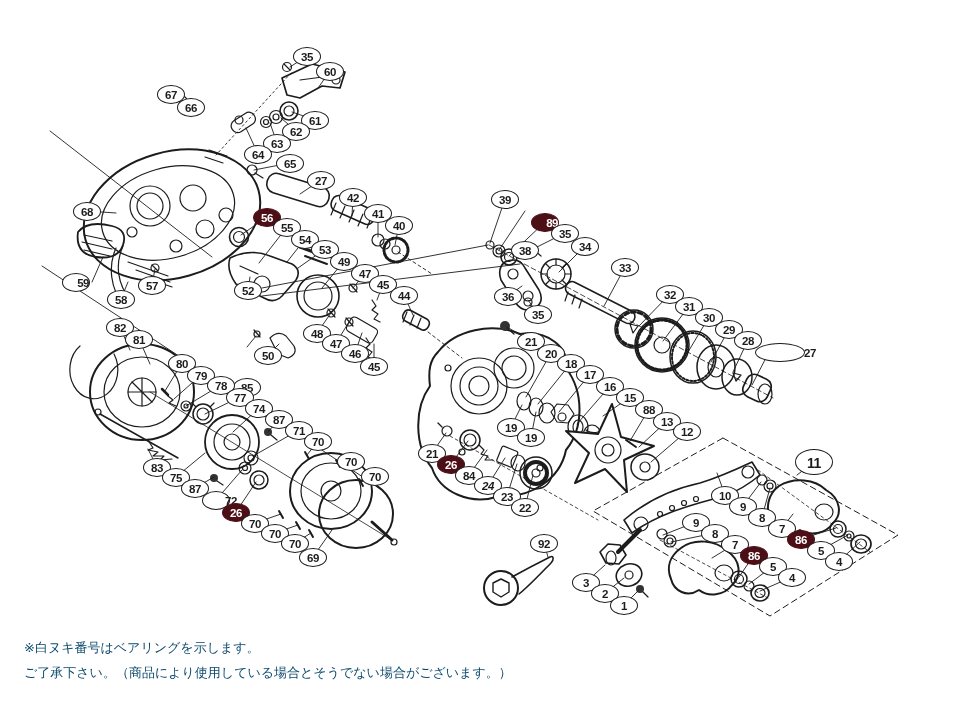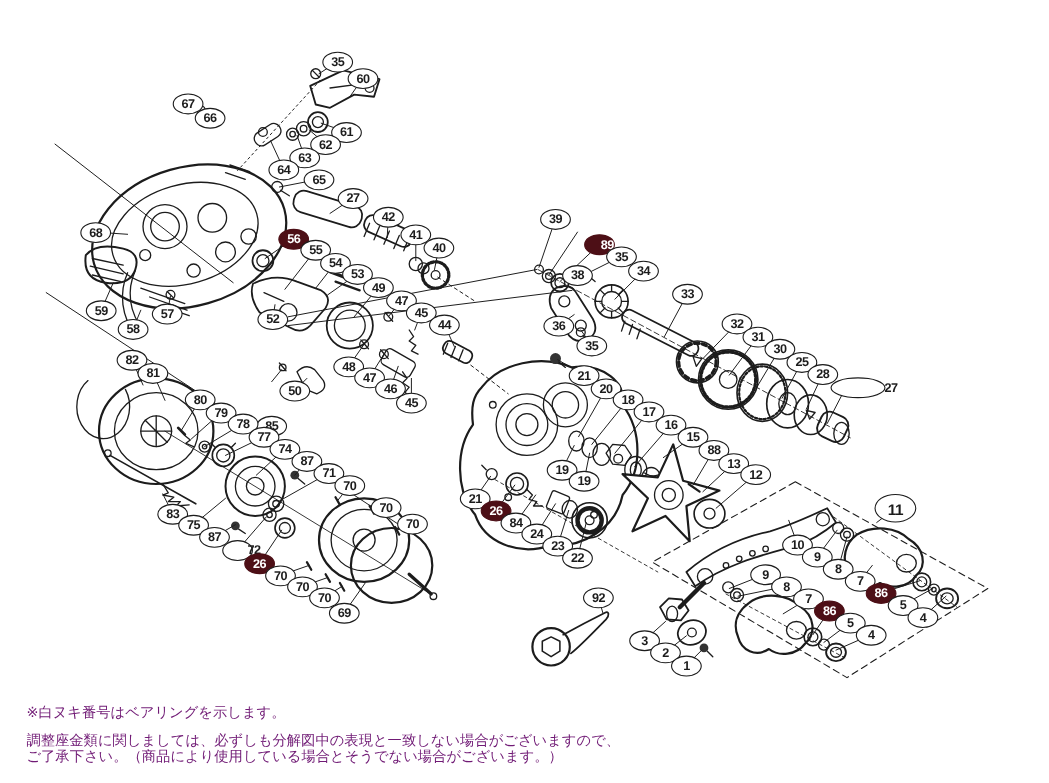--- a/index.html
+++ b/index.html
@@ -6,21 +6,21 @@
   #stage{position:relative;width:954px;height:712px;background:#ffffff;overflow:hidden;
          font-family:"Liberation Sans","DejaVu Sans",sans-serif;}
   #art{position:absolute;left:0;top:0;}
   .callout{position:absolute;width:28px;height:19px;border:1.4px solid #1c1c1c;border-radius:50%;
            background:#ffffff;color:#1c1c1c;font-size:11.5px;font-weight:bold;line-height:19px;
            text-align:center;box-sizing:border-box;letter-spacing:-0.5px;}
   .callout.dark{background:#4d0f16;border-color:#4d0f16;color:#ffffff;}
   .callout.big{width:38px;height:26px;line-height:26px;font-size:14px;}
   #brakebox{position:absolute;left:398px;top:504px;color:#333;font-size:13px;line-height:21px;}
   #brakebox .t{font-weight:normal;}
-  #footer{position:absolute;left:24px;top:640px;color:#701a75;font-size:13px;line-height:15px;}
+  #footer{position:absolute;left:24px;top:640px;color:#0c4a6e;font-size:13px;line-height:15px;}
   #footer .l1{margin-bottom:10px;}
   .fl{display:block;}
 </style>
 </head>
 <body>
 
 <div id="stage">
 
   <svg id="art" width="954" height="712" viewBox="0 0 954 712">
     <g fill="none" stroke="#1c1c1c" stroke-width="1.2" stroke-linecap="round" stroke-linejoin="round">
@@ -401,21 +401,21 @@
       <div class="callout" style="left: 293px; top: 46.5px;">35</div>
       <div class="callout" style="left: 316px; top: 61.5px;">60</div>
       <div class="callout" style="left: 157px; top: 84.5px;">67</div>
       <div class="callout" style="left: 177px; top: 97.5px;">66</div>
       <div class="callout" style="left: 301px; top: 110.5px;">61</div>
       <div class="callout" style="left: 282px; top: 121.5px;">62</div>
       <div class="callout" style="left: 263px; top: 133.5px;">63</div>
       <div class="callout" style="left: 244px; top: 144.5px;">64</div>
       <div class="callout" style="left: 276px; top: 153.5px;">65</div>
       <div class="callout" style="left: 73px; top: 201.5px;">68</div>
-      <div class="callout" style="left: 78px; top: 272.5px;">59</div>
+      <div class="callout" style="left: 62px; top: 272.5px; text-align: right;">59</div>
       <div class="callout" style="left: 138px; top: 275.5px;">57</div>
       <div class="callout" style="left: 107px; top: 289.5px;">58</div>
       <div class="callout" style="left: 234px; top: 280.5px;">52</div>
       <div class="callout dark" style="left: 253px; top: 207.5px;">56</div>
       <div class="callout" style="left: 273px; top: 217.5px;">55</div>
       <div class="callout" style="left: 291px; top: 229.5px;">54</div>
       <div class="callout" style="left: 311px; top: 239.5px;">53</div>
       <div class="callout" style="left: 307px; top: 170.5px;">27</div>
       <div class="callout" style="left: 339px; top: 187.5px;">42</div>
       <div class="callout" style="left: 364px; top: 203.5px;">41</div>
@@ -434,38 +434,38 @@
       <div class="callout" style="left: 511px; top: 201.5px; margin-top: 39px;">38</div>
       <div class="callout dark" style="left: 531px; top: 212.5px; text-align: right;">89</div>
       <div class="callout" style="left: 551px; top: 223.5px;">35</div>
       <div class="callout" style="left: 571px; top: 236.5px;">34</div>
       <div class="callout" style="left: 611px; top: 257.5px;">33</div>
       <div class="callout" style="left: 494px; top: 286.5px;">36</div>
       <div class="callout" style="left: 524px; top: 304.5px;">35</div>
       <div class="callout" style="left: 656px; top: 284.5px;">32</div>
       <div class="callout" style="left: 675px; top: 296.5px;">31</div>
       <div class="callout" style="left: 695px; top: 307.5px;">30</div>
-      <div class="callout" style="left: 715px; top: 319.5px;">25</div>
+      <div class="callout" style="left: 715px; top: 319.5px;">29</div>
       <div class="callout" style="left: 734px; top: 330.5px;">28</div>
       <div class="callout" style="left: 755px; top: 342.5px; padding-left: 48px;">27</div>
       <div class="callout" style="left: 517px; top: 331.5px;">21</div>
       <div class="callout" style="left: 537px; top: 343.5px;">20</div>
       <div class="callout" style="left: 557px; top: 353.5px;">18</div>
       <div class="callout" style="left: 576px; top: 364.5px;">17</div>
       <div class="callout" style="left: 596px; top: 376.5px;">16</div>
       <div class="callout" style="left: 616px; top: 387.5px;">15</div>
       <div class="callout" style="left: 635px; top: 399.5px;">88</div>
       <div class="callout" style="left: 653px; top: 411.5px;">13</div>
       <div class="callout" style="left: 673px; top: 421.5px;">12</div>
       <div class="callout" style="left: 497px; top: 417.5px;">19</div>
       <div class="callout" style="left: 517px; top: 427.5px;">19</div>
       <div class="callout" style="left: 418px; top: 443.5px;">21</div>
       <div class="callout dark" style="left: 437px; top: 454.5px;">26</div>
       <div class="callout" style="left: 455px; top: 465.5px;">84</div>
-      <div class="callout" style="left: 474px; top: 475.5px;">24</div>
+      <div class="callout" style="left: 474px; top: 475.5px; font-style: italic;">24</div>
       <div class="callout" style="left: 493px; top: 486.5px;">23</div>
       <div class="callout" style="left: 511px; top: 497.5px;">22</div>
       <div class="callout" style="left: 106px; top: 317.5px;">82</div>
       <div class="callout" style="left: 125px; top: 329.5px;">81</div>
       <div class="callout" style="left: 168px; top: 353.5px;">80</div>
       <div class="callout" style="left: 187px; top: 365.5px;">79</div>
       <div class="callout" style="left: 207px; top: 375.5px;">78</div>
       <div class="callout" style="left: 226px; top: 387.5px;">77</div>
       <div class="callout" style="left: 245px; top: 398.5px;">74</div>
       <div class="callout" style="left: 265px; top: 409.5px;">87</div>
@@ -498,17 +498,16 @@
       <div class="callout" style="left: 778px; top: 567.5px;">4</div>
       <div class="callout" style="left: 572px; top: 572.5px;">3</div>
       <div class="callout" style="left: 591px; top: 583.5px;">2</div>
       <div class="callout" style="left: 610px; top: 595.5px;">1</div>
       <div class="callout" style="left: 530px; top: 533.5px;">92</div>
     </div>
 
 
   <div id="footer">
     <span class="fl l1">※白ヌキ番号はベアリングを示します。</span>
-    <span class="fl">調整座金類に関しましては、必ずしも分解図中の表現と一致しない場合がございますので、</span>
     <span class="fl">ご了承下さい。（商品により使用している場合とそうでない場合がございます。）</span>
   </div>
 
 </div>
 
 </body></html>

